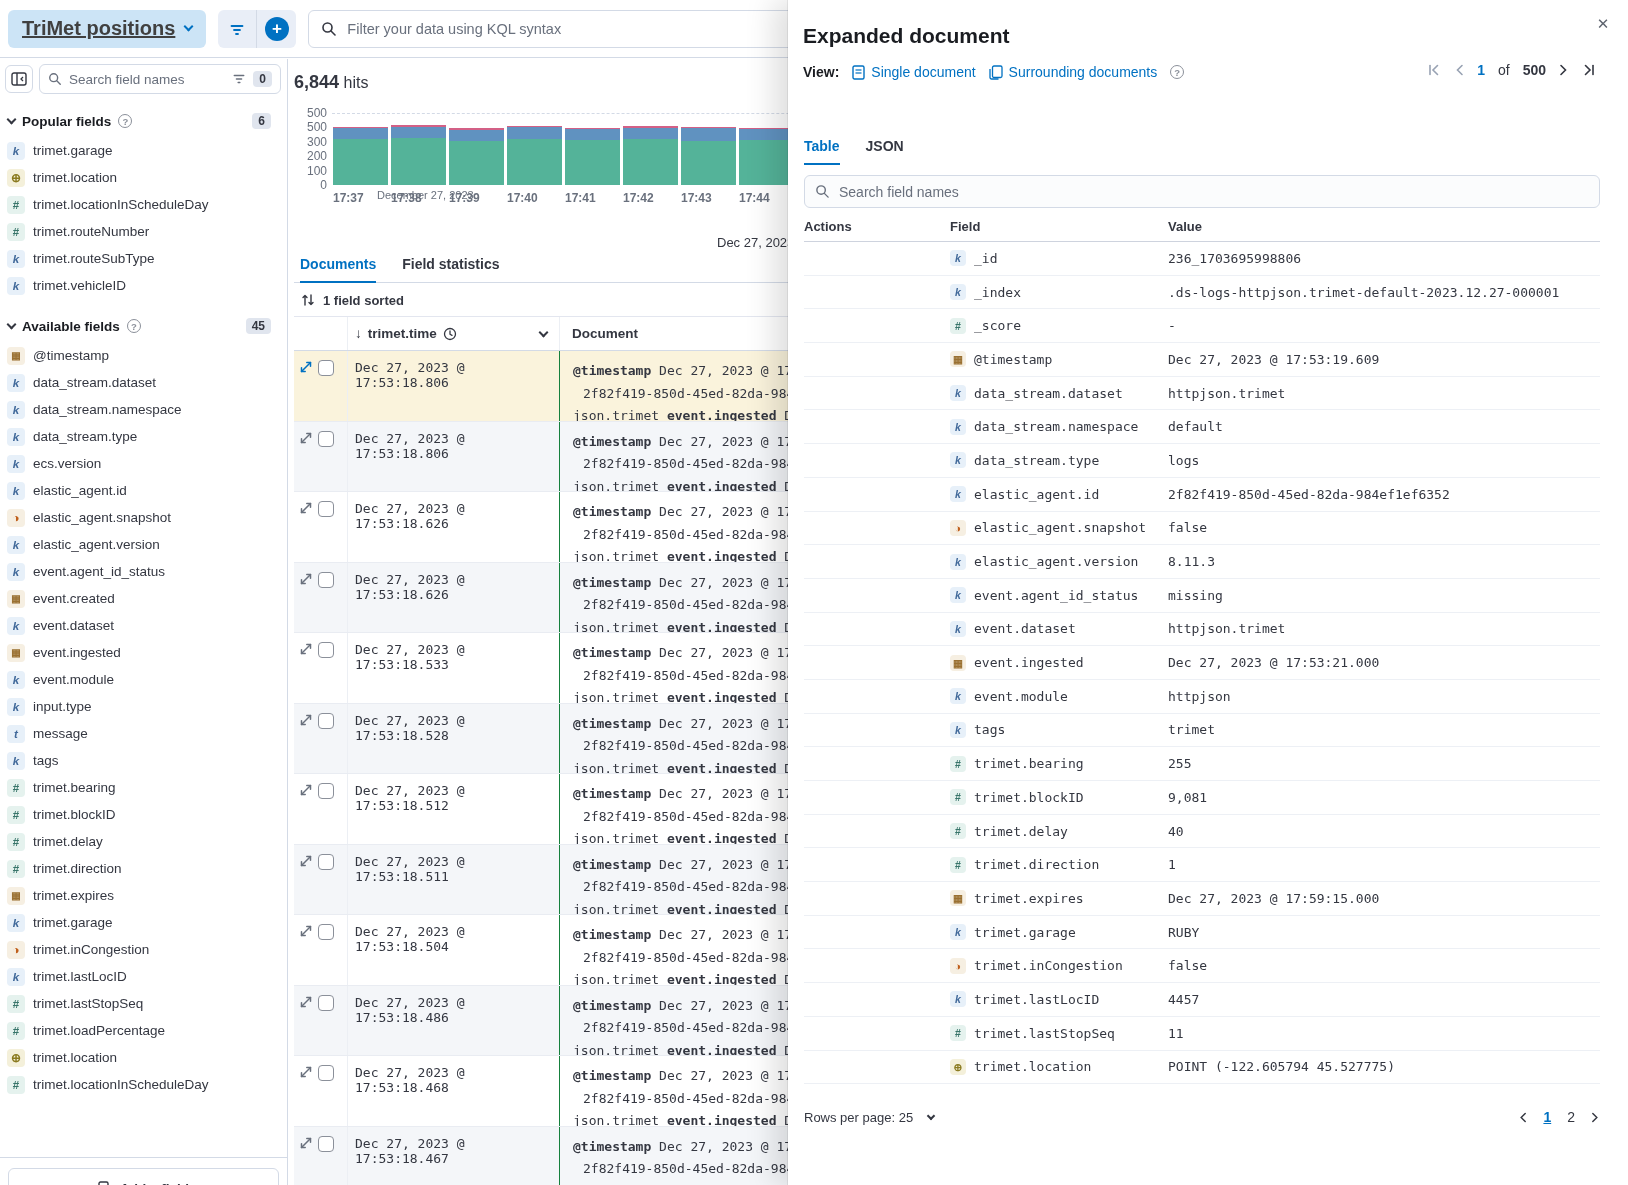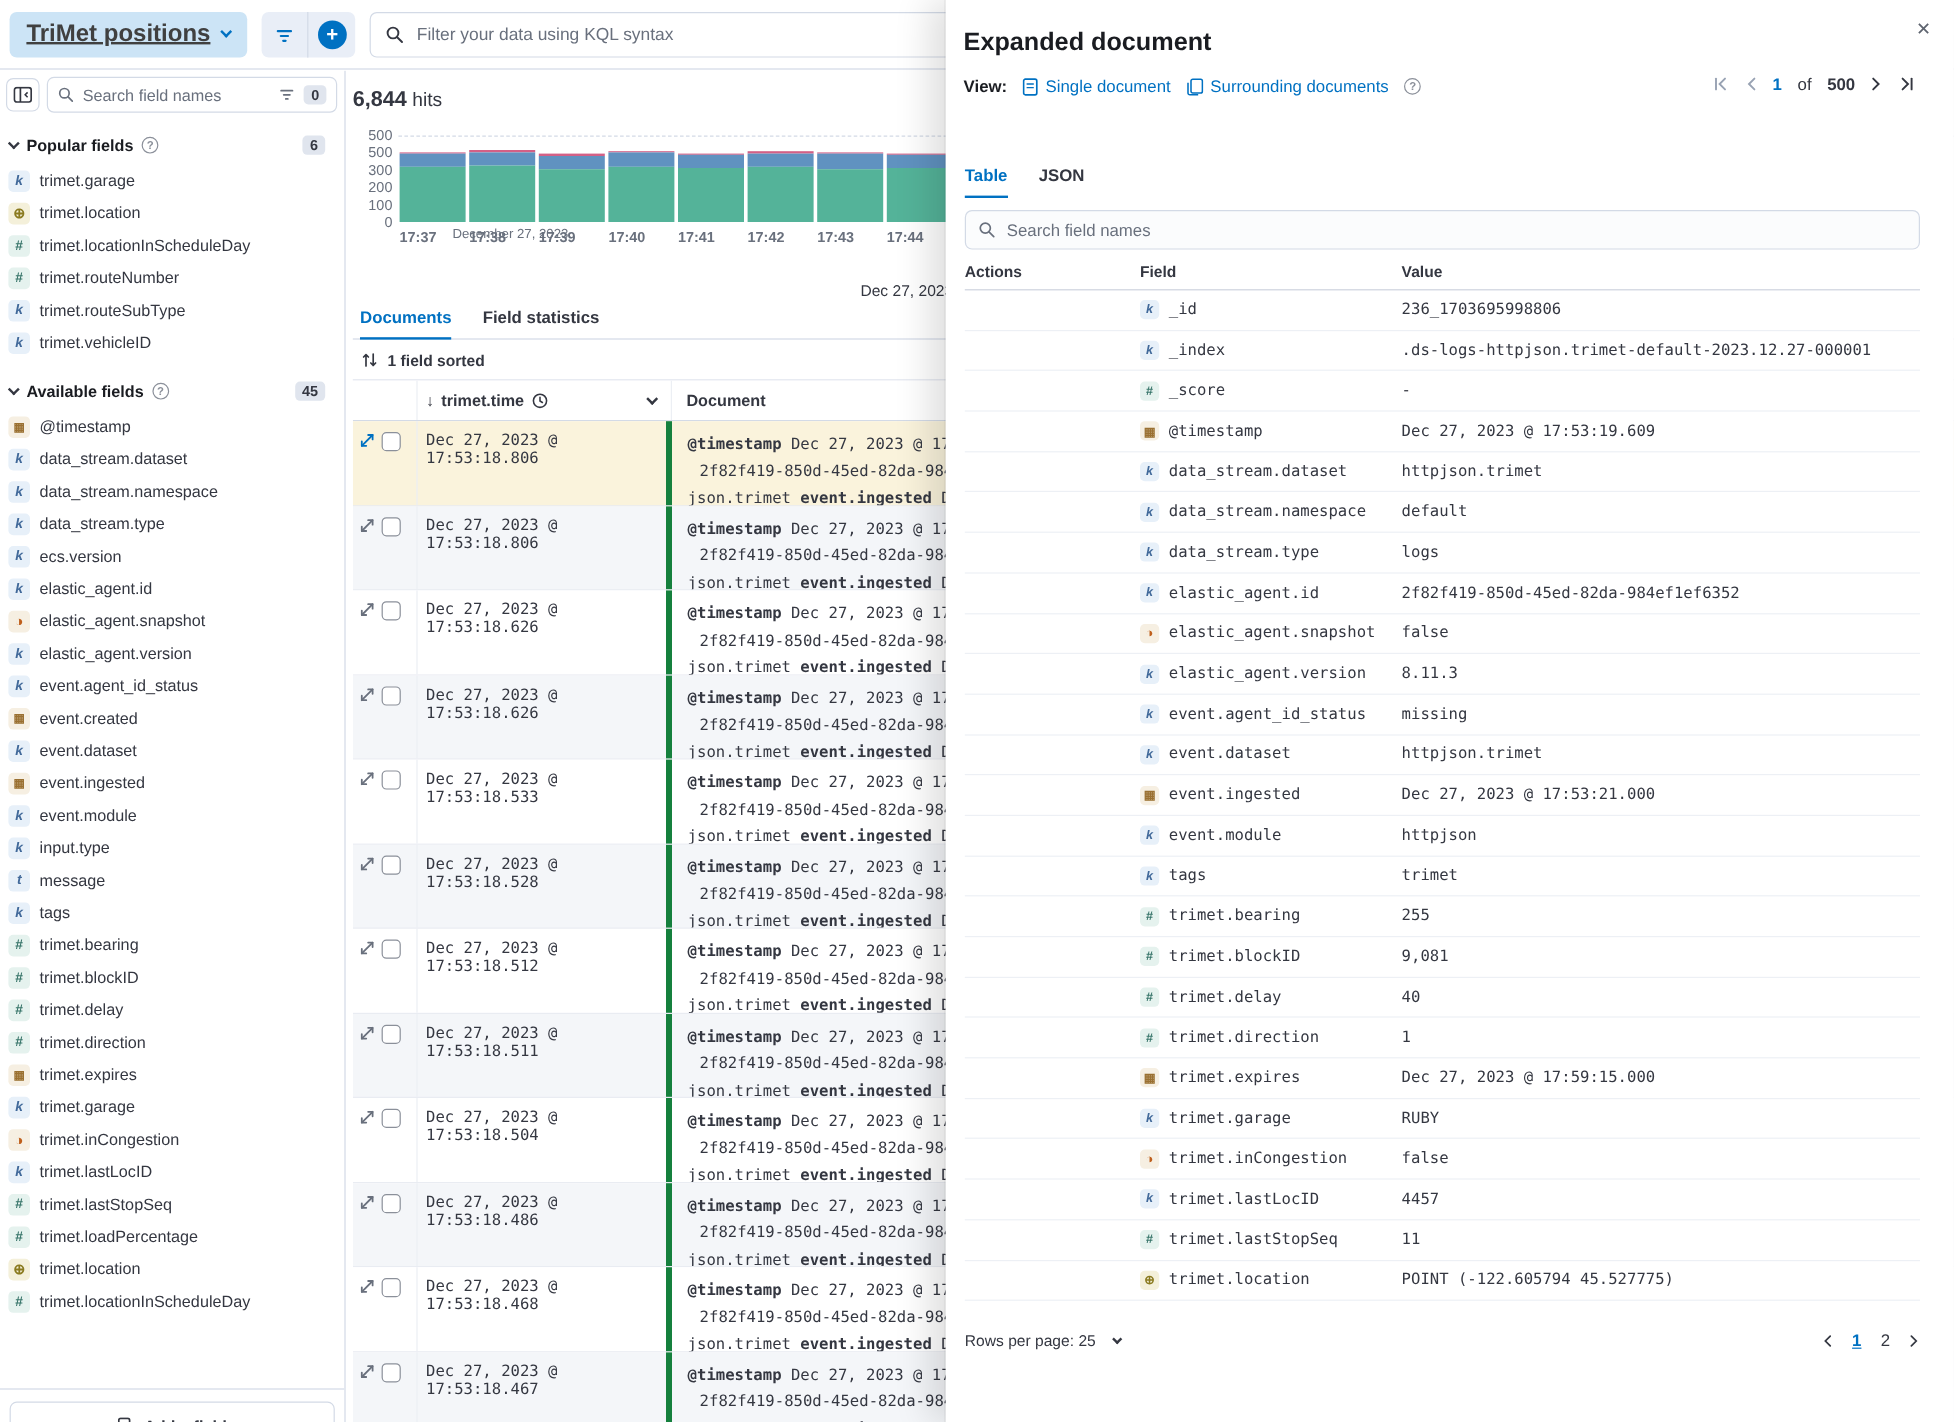--- a/index.html
+++ b/index.html
@@ -80,21 +80,21 @@
   .ghead { height:34px; border-bottom:1px solid #d3dae6; display:flex; align-items:stretch; font-size:13.5px; font-weight:700; }
   .gc-controls { width:54px; border-right:1px solid #eceff4; }
   .gc-time { width:212px; border-right:1px solid #eceff4; display:flex; align-items:center; gap:6px; padding-left:7px; }
   .gc-doc { flex:1; display:flex; align-items:center; padding-left:12px; }
   .gc-time .cv, .gpg .cv { width:7px; height:7px; border-right:2px solid #343741; border-bottom:2px solid #343741; transform:rotate(45deg); margin-top:-3px; }
   .gc-time .cv { margin-left:auto; margin-right:12px; cursor:pointer; }
   .grow { display:flex; align-items:stretch; height:70.5px; border-bottom:1px solid #e9ecf2; background:#fff; }
   .grow.even { background:#f4f6f9; }
   .grow.expanded { background:#faf3dc; }
   .grow .cell-controls { width:54px; border-right:1px solid #eceff4; display:flex; gap:6px; padding:9px 0 0 6px; }
-  .grow .cell-time { width:212px; border-right:5px solid #15803d; padding:9px 0 16px 7px; font-size:13px; }
+  .grow .cell-time { width:212px; border-right:1px solid #15803d; padding:9px 0 16px 7px; font-size:13px; }
   .grow .cell-doc { flex:1; padding:9px 0 0 13px; font-size:13px; line-height:22.5px; white-space:nowrap; overflow:hidden; }
   .cell-doc .l2 { padding-left:10px; }
   .checkbox { width:16px; height:16px; border:1px solid #8b909a; border-radius:4px; background:#fff; flex:none; cursor:pointer; }
   .expand-ic { color:#69707d; cursor:pointer; margin-top:1px; }
   .grow.expanded .expand-ic { color:#0071c2; }
 
   
   #flyout { position:absolute; left:788px; top:0; width:840px; height:1185px; background:#fff;
             box-shadow:-14px 0 28px rgba(0,0,0,.13), -1px 0 0 rgba(0,0,0,.07); }
   .fly-title { position:absolute; left:15px; top:24px; font-size:21px; font-weight:800; color:#1a1c21; }

